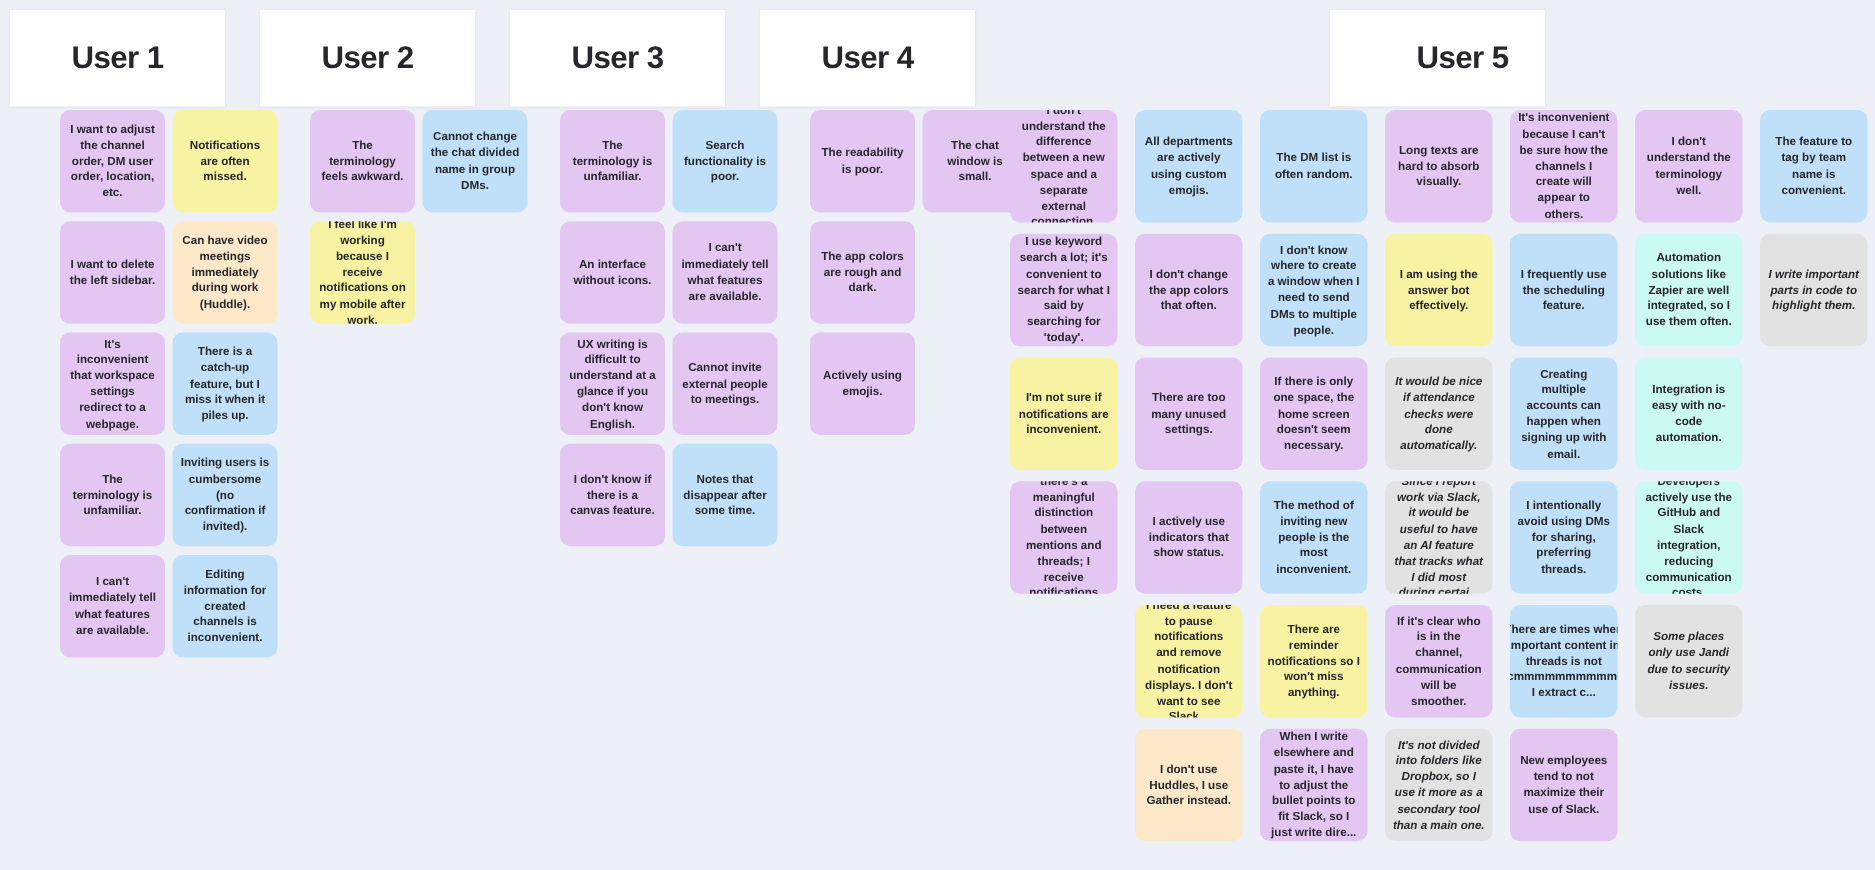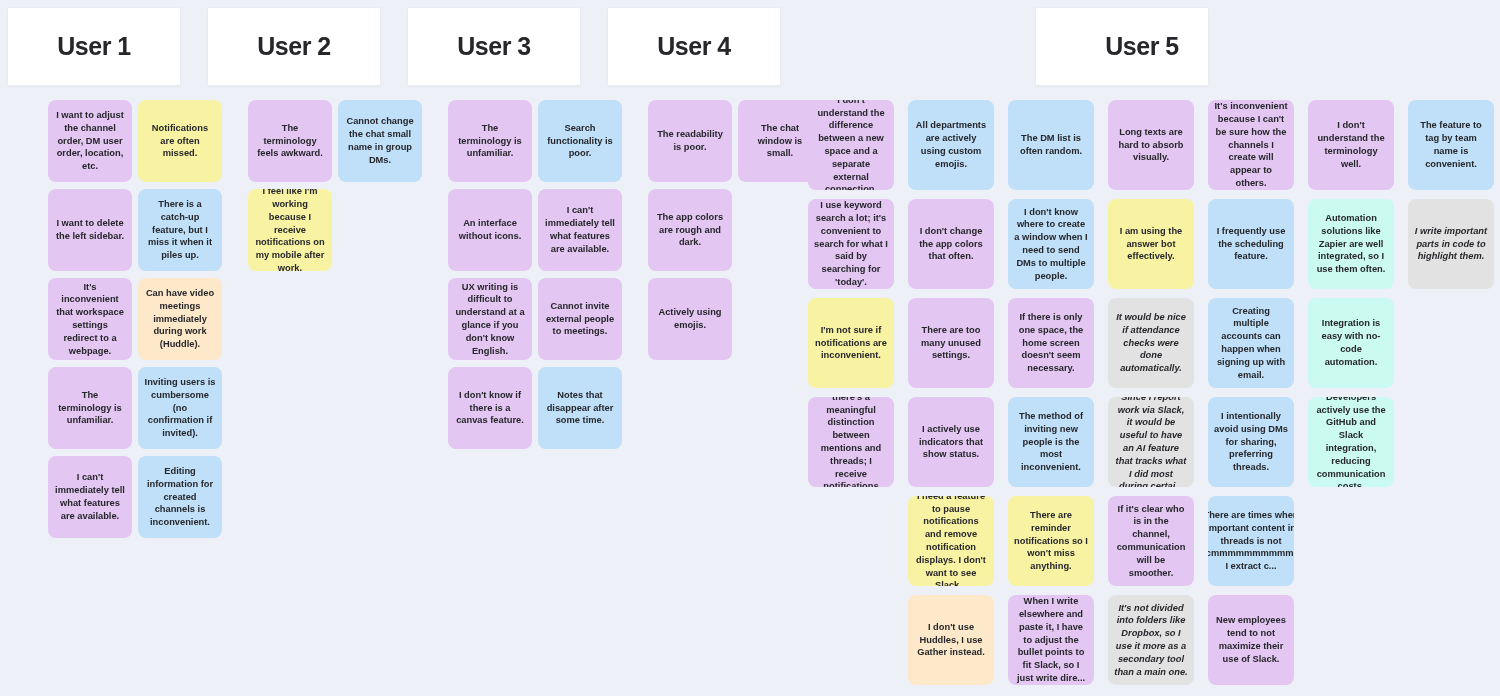--- a/index.html
+++ b/index.html
@@ -11,26 +11,26 @@
     overflow: hidden;
   }
   .group { position: absolute; top: 8px; }
   .header-card {
     position: absolute; top: 0; left: 0;
     width: 172px; height: 77px;
     background: var(--header_bg, #fff);
     display: flex; align-items: center; justify-content: center;
     box-shadow: 0 0 0 1px #e9ecf2, 0 1px 3px rgba(20,30,60,.05);
   }
-  .group.large .header-card { left: 228px; padding-left: 40px; }
+  .group.large .header-card { left: 256px; padding-left: 40px; }
   .header-label {
     font-size: 25px; font-weight: bold;
     color: var(--text, #26262b); letter-spacing: -0.5px;
   }
-  .cols { position: absolute; top: 92px; left: 0; display: flex; }
+  .cols { position: absolute; top: 80px; left: 0; display: flex; }
   .small .cols { gap: 6px; margin-left: 40px; }
   .large .cols { gap: 14px; }
   .col { display: flex; flex-direction: column; }
   .small .col { width: 84px; gap: 7px; }
   .large .col { width: 86px; gap: 9px; }
   .note {
     border-radius: 8px;
     display: flex; align-items: center; justify-content: center;
     text-align: center; padding: 5px 6px; overflow: hidden;
     flex: none;
@@ -71,27 +71,27 @@
             <div class="note-text">The terminology is unfamiliar.</div>
           </div>
           <div class="note purple">
             <div class="note-text">I can't immediately tell what features are available.</div>
           </div>
         </div>
         <div class="col">
           <div class="note yellow">
             <div class="note-text">Notifications are often missed.</div>
           </div>
-          <div class="note blue">
-            <div class="note-text">There is a catch-up feature, but I miss it when it piles up.</div>
-          </div>
           <div class="note peach">
             <div class="note-text">Can have video meetings immediately during work (Huddle).</div>
           </div>
           <div class="note blue">
+            <div class="note-text">There is a catch-up feature, but I miss it when it piles up.</div>
+          </div>
+          <div class="note blue">
             <div class="note-text">Inviting users is cumbersome (no confirmation if invited).</div>
           </div>
           <div class="note blue">
             <div class="note-text">Editing information for created channels is inconvenient.</div>
           </div>
         </div>
       </div>
     </div>
     <div class="group small" style="left: 208px;">
       <div class="header-card">
@@ -101,21 +101,21 @@
         <div class="col">
           <div class="note purple">
             <div class="note-text">The terminology feels awkward.</div>
           </div>
           <div class="note yellow">
             <div class="note-text">I feel like I'm working because I receive notifications on my mobile after work.</div>
           </div>
         </div>
         <div class="col">
           <div class="note blue">
-            <div class="note-text">Cannot change the chat small name in group DMs.</div>
+            <div class="note-text">Cannot change the chat divided name in group DMs.</div>
           </div>
         </div>
       </div>
     </div>
     <div class="group small" style="left: 408px;">
       <div class="header-card">
         <span class="header-label">User 3</span>
       </div>
       <div class="cols">
         <div class="col">
@@ -275,20 +275,23 @@
             <div class="note-text">I don't understand the terminology well.</div>
           </div>
           <div class="note mint">
             <div class="note-text">Automation solutions like Zapier are well integrated, so I use them often.</div>
           </div>
           <div class="note mint">
             <div class="note-text">Integration is easy with no-code automation.</div>
           </div>
           <div class="note mint">
             <div class="note-text">Developers actively use the GitHub and Slack integration, reducing communication costs.</div>
+          </div>
+          <div class="note gray">
+            <div class="note-text">Some places only use Jandi due to security issues.</div>
           </div>
         </div>
         <div class="col">
           <div class="note blue">
             <div class="note-text">The feature to tag by team name is convenient.</div>
           </div>
           <div class="note gray">
             <div class="note-text">I write important parts in code to highlight them.</div>
           </div>
         </div>

